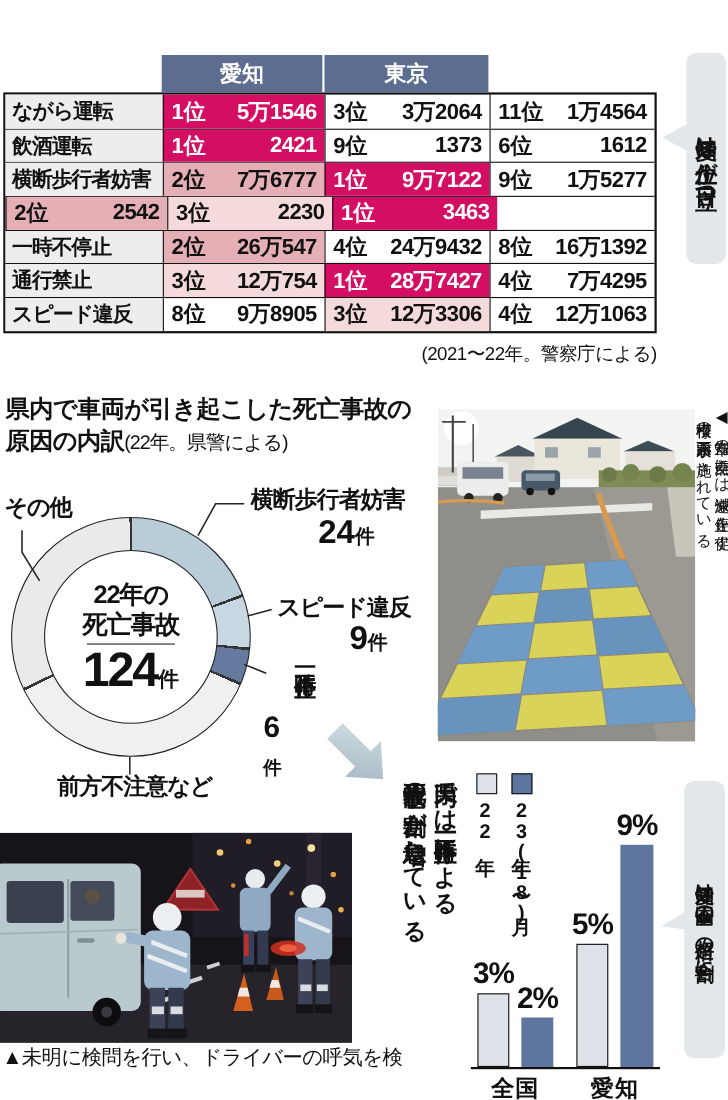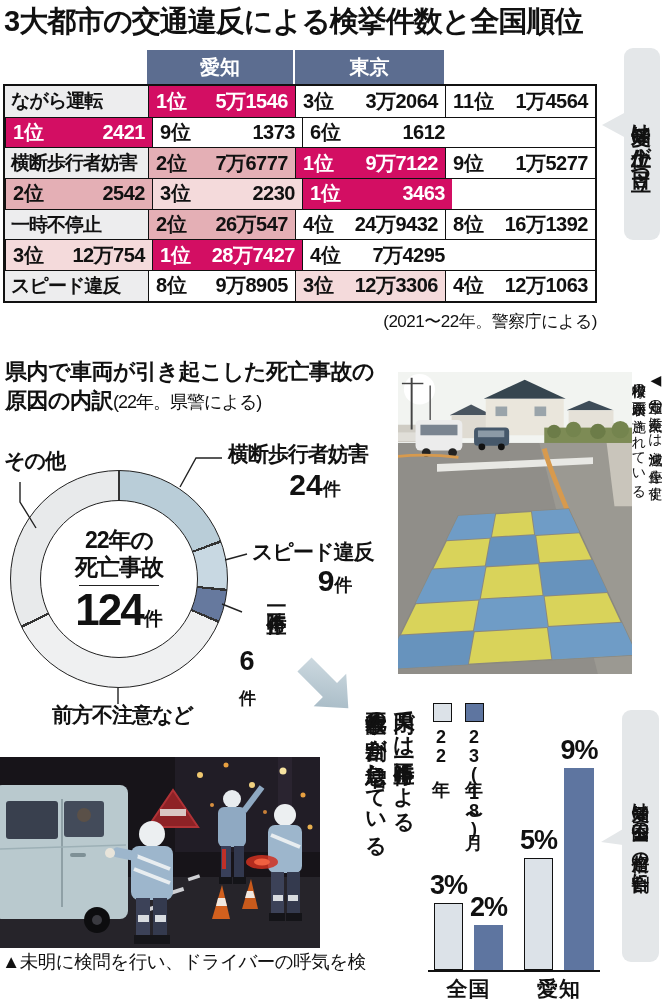--- a/index.html
+++ b/index.html
@@ -73,21 +73,20 @@
   #roadcap{left:630px;top:372px;height:302px;writing-mode:vertical-rl;font-size:14px;line-height:16.5px;font-weight:500;letter-spacing:0.5px;}
   #roadcap span{display:block;}
   #nightcap{left:2px;top:951px;font-size:18.5px;line-height:23px;font-weight:500;letter-spacing:-0.5px;}
   svg{display:block;}
 </style>
 </head>
 <body>
 
 <div id="stage">
 
-  <div id="title" class="abs">3大都市の交通違反による検挙件数と全国順位</div>
 
   <div id="tbl" class="abs">
     <div class="thead">
       <div class="hcell hw1">愛知</div>
       <div class="hcell hw2">東京</div>
     </div>
     <div class="tbody">
 
       <div class="trow">
         <div class="tlabel">ながら運転</div>
@@ -99,20 +98,21 @@
             <span class="rank">3位</span>
             <span class="val">3万2064</span>
           </div>
         <div class="cell w3">
             <span class="rank">11位</span>
             <span class="val">1万4564</span>
           </div>
       </div>
 
       <div class="trow">
+        <div class="tlabel">飲酒運転</div>
         <div class="cell w1 tone-first">
             <span class="rank">1位</span>
             <span class="val">2421</span>
           </div>
         <div class="cell w2">
             <span class="rank">9位</span>
             <span class="val">1373</span>
           </div>
         <div class="cell w3">
             <span class="rank">6位</span>
@@ -161,20 +161,21 @@
             <span class="rank">4位</span>
             <span class="val">24万9432</span>
           </div>
         <div class="cell w3">
             <span class="rank">8位</span>
             <span class="val">16万1392</span>
           </div>
       </div>
 
       <div class="trow">
+        <div class="tlabel">通行禁止</div>
         <div class="cell w1 tone-third">
             <span class="rank">3位</span>
             <span class="val">12万754</span>
           </div>
         <div class="cell w2 tone-first">
             <span class="rank">1位</span>
             <span class="val">28万7427</span>
           </div>
         <div class="cell w3">
             <span class="rank">4位</span>

